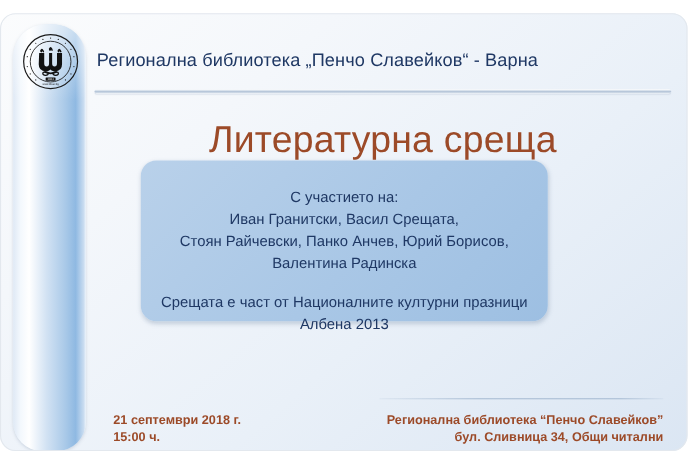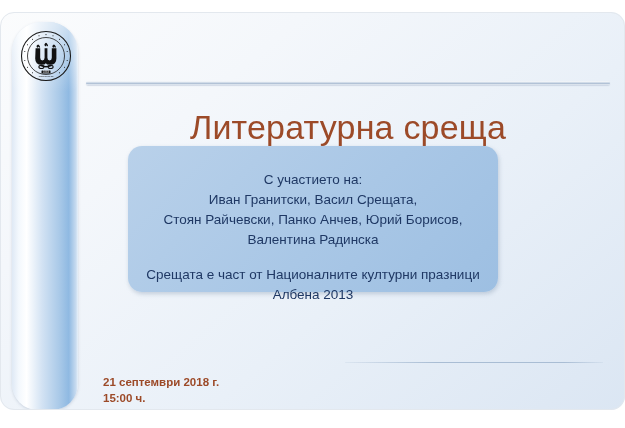--- a/index.html
+++ b/index.html
@@ -212,35 +212,40 @@
         <path d="M20.6 34.6 q5.4 2.6 10.8 0 l0.6 1.4 q-6 2.9 -12 0 z"></path>
         <ellipse cx="21.4" cy="36.9" rx="2.5" ry="1.6" fill="none" stroke="#111" stroke-width="1.1"></ellipse>
         <ellipse cx="30.6" cy="36.9" rx="2.5" ry="1.6" fill="none" stroke="#111" stroke-width="1.1"></ellipse>
         <rect x="21.5" y="40.4" width="9" height="3" rx="0.5"></rect>
       </g>
       <text x="26" y="43" text-anchor="middle" font-family="'Liberation Sans', sans-serif" font-size="2.6" fill="#ffffff">1883</text>
       <text x="26" y="47.4" text-anchor="middle" font-family="'Liberation Sans', sans-serif" font-size="2.4" fill="#111111">www.libvar.bg</text>
     </svg>
   </div>
 
+  <div class="header-title">Регионална библиотека „Пенчо Славейков“  - Варна</div>
   <div class="header-rule"></div>
 
   <div class="main-heading">Литературна среща</div>
 
   <div class="content-box">
     <div class="content-line">С участието на:</div>
     <div class="content-line">Иван Гранитски, Васил Срещата,</div>
     <div class="content-line">Стоян Райчевски, Панко Анчев, Юрий Борисов,</div>
     <div class="content-line">Валентина Радинска</div>
     <div class="content-gap"></div>
     <div class="content-line">Срещата е част от Националните културни празници</div>
     <div class="content-line">Албена 2013</div>
   </div>
 
   <div class="footer-left">
     <div class="footer-left-line">21 септември 2018 г.</div>
     <div class="footer-left-line">15:00 ч.</div>
   </div>
 
   <div class="footer-rule"></div>
+  <div class="footer-right">
+    <div class="footer-right-line">Регионална библиотека “Пенчо Славейков”</div>
+    <div class="footer-right-line">бул. Сливница 34, Общи читални</div>
+  </div>
 
 </div>
 <div class="slide-outline"></div>
 
 </body></html>

